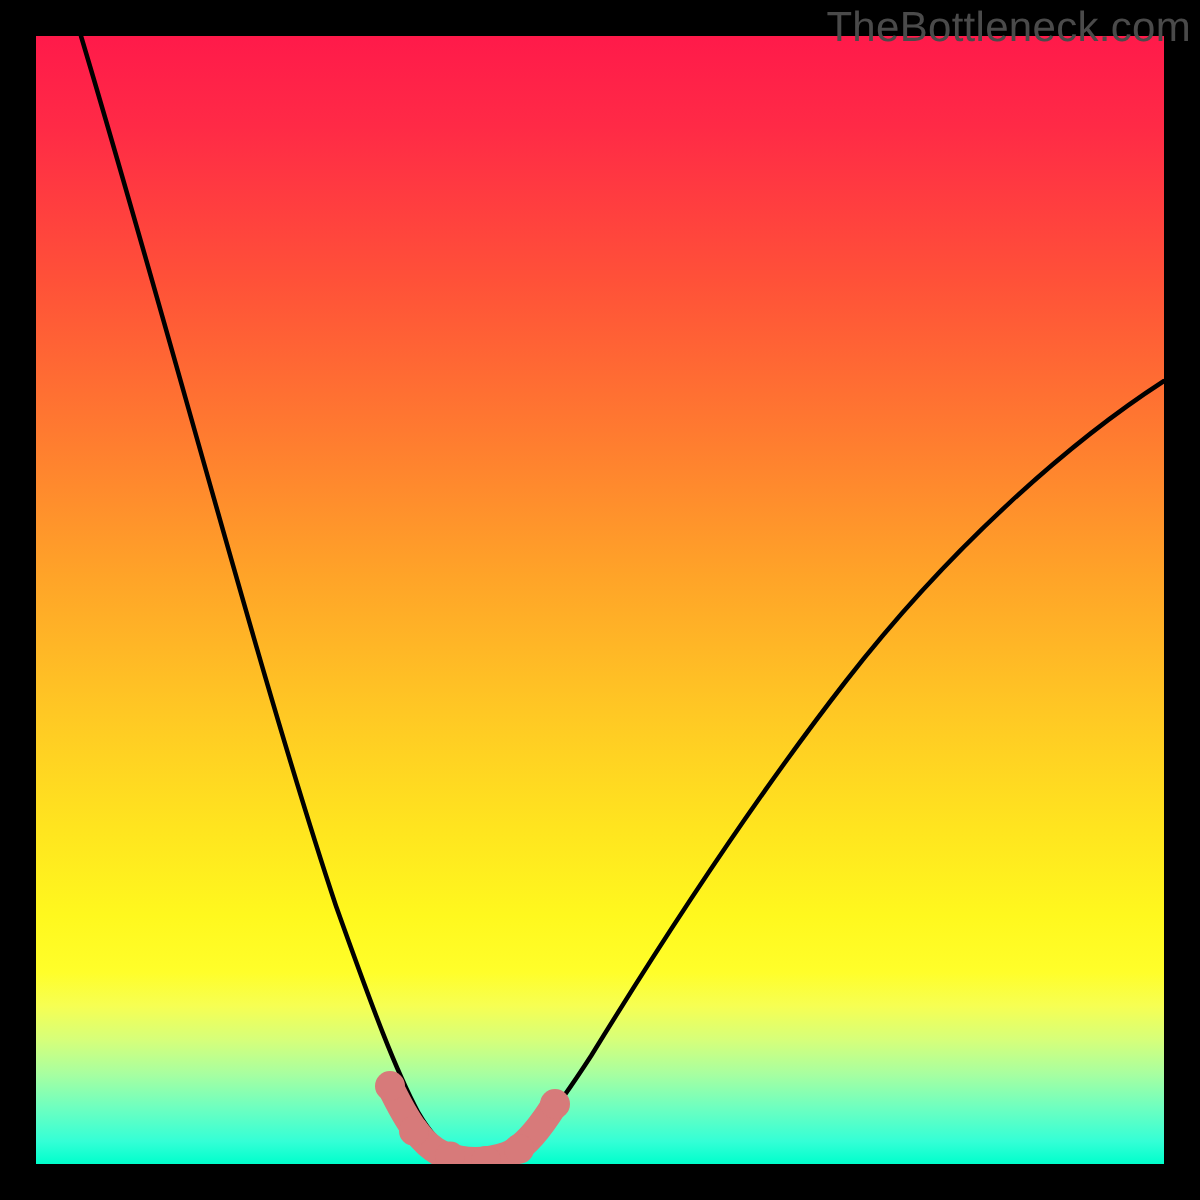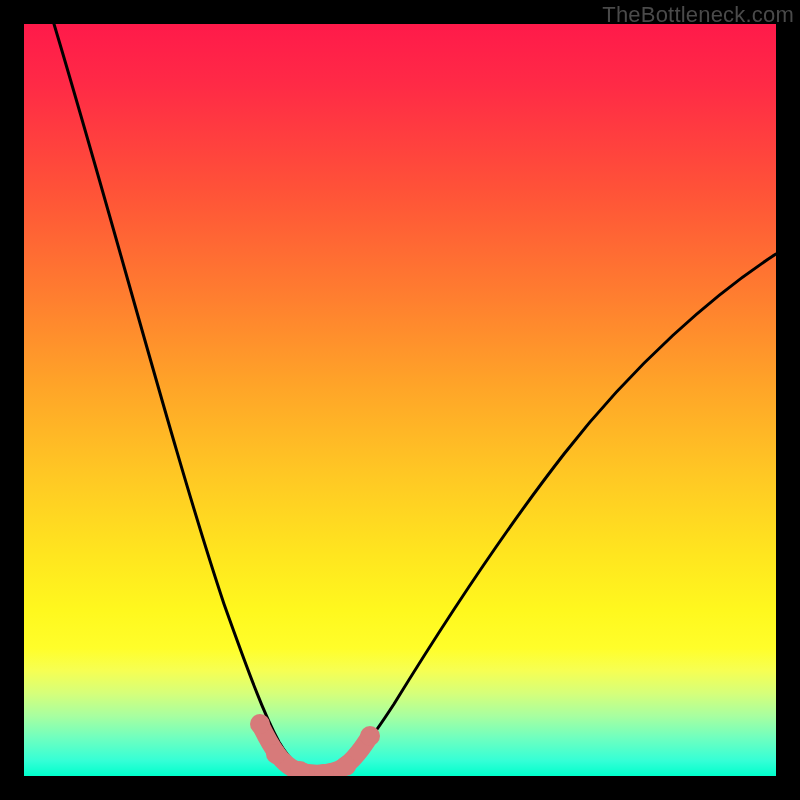--- a/index.html
+++ b/index.html
@@ -42,21 +42,21 @@
       #6effc0 95%,
       #34ffd6 98%,
       #00ffcc 100%
     );
   }
   .watermark {
     position: absolute;
     top: 2px;
     right: 6px;
     color: #4a4a4a;
-    font-size: 22px;
+    font-size: 28px;
     font-weight: 500;
     letter-spacing: 0.2px;
     z-index: 10;
   }
   svg.curve {
     position: absolute;
     left: 0;
     top: 0;
     width: 752px;
     height: 752px;

